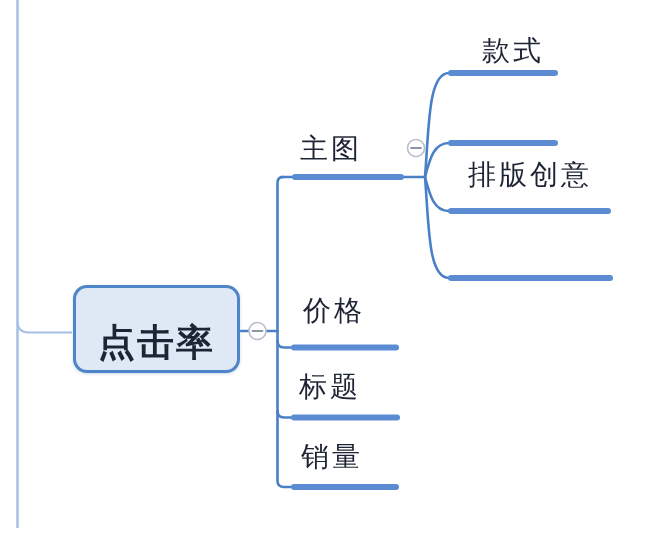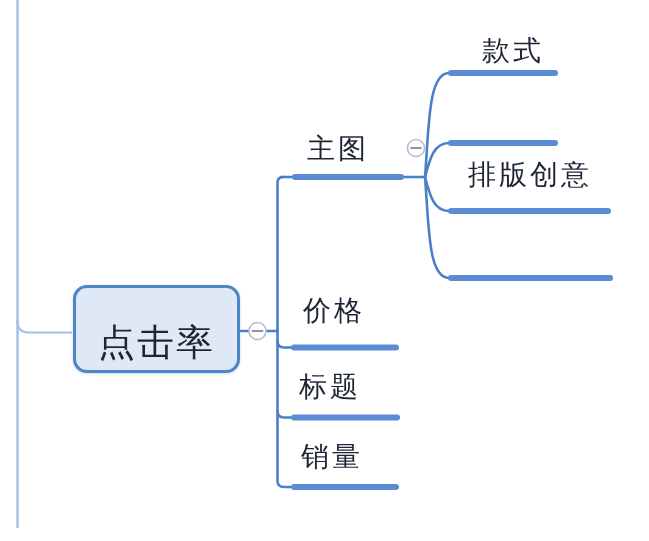--- a/index.html
+++ b/index.html
@@ -18,21 +18,21 @@
   .root-node{
     position:absolute;left:73px;top:285px;width:167px;height:88px;box-sizing:border-box;
     background:var(--node-fill,#dfe9f6);
     border:3px solid var(--node-border,#4e84c8);
     border-radius:14px;
     display:flex;align-items:center;justify-content:center;
     box-shadow:0 1px 3px rgba(110,145,190,.35);
     cursor:default;
   }
   .root-node span{
-    font-size:37px;font-weight:400;letter-spacing:2px;
+    font-size:37px;font-weight:700;letter-spacing:2px;
     color:var(--text-color,#1d2433);white-space:nowrap;margin-top:28px;
   }
   .label{
     position:absolute;font-size:28px;font-weight:500;letter-spacing:3px;
     color:var(--text-color,#1d2433);white-space:nowrap;line-height:1.15;cursor:default;
   }
 </style>
 </head>
 <body>
 
@@ -72,21 +72,21 @@
     <g class="collapse">
       <circle cx="416" cy="148" r="8.5"></circle>
       <line x1="411" y1="148" x2="421" y2="148"></line>
     </g>
   </svg>
 
   <div class="root-node">
     <span>点击率</span>
   </div>
 
-  <div class="label" style="left:307px;top:133px;">主图</div>
+  <div class="label" style="left:300px;top:133px;">主图</div>
   <div class="label" style="left:303px;top:295px;">价格</div>
   <div class="label" style="left:301px;top:441px;">销量</div>
   <div class="label" style="left:299px;top:371px;">标题</div>
 
   <div class="label" style="left:482px;top:35px;">款式</div>
   <div class="label" style="left:468px;top:159px;">排版创意</div>
 
 </div>
 
 </body></html>

